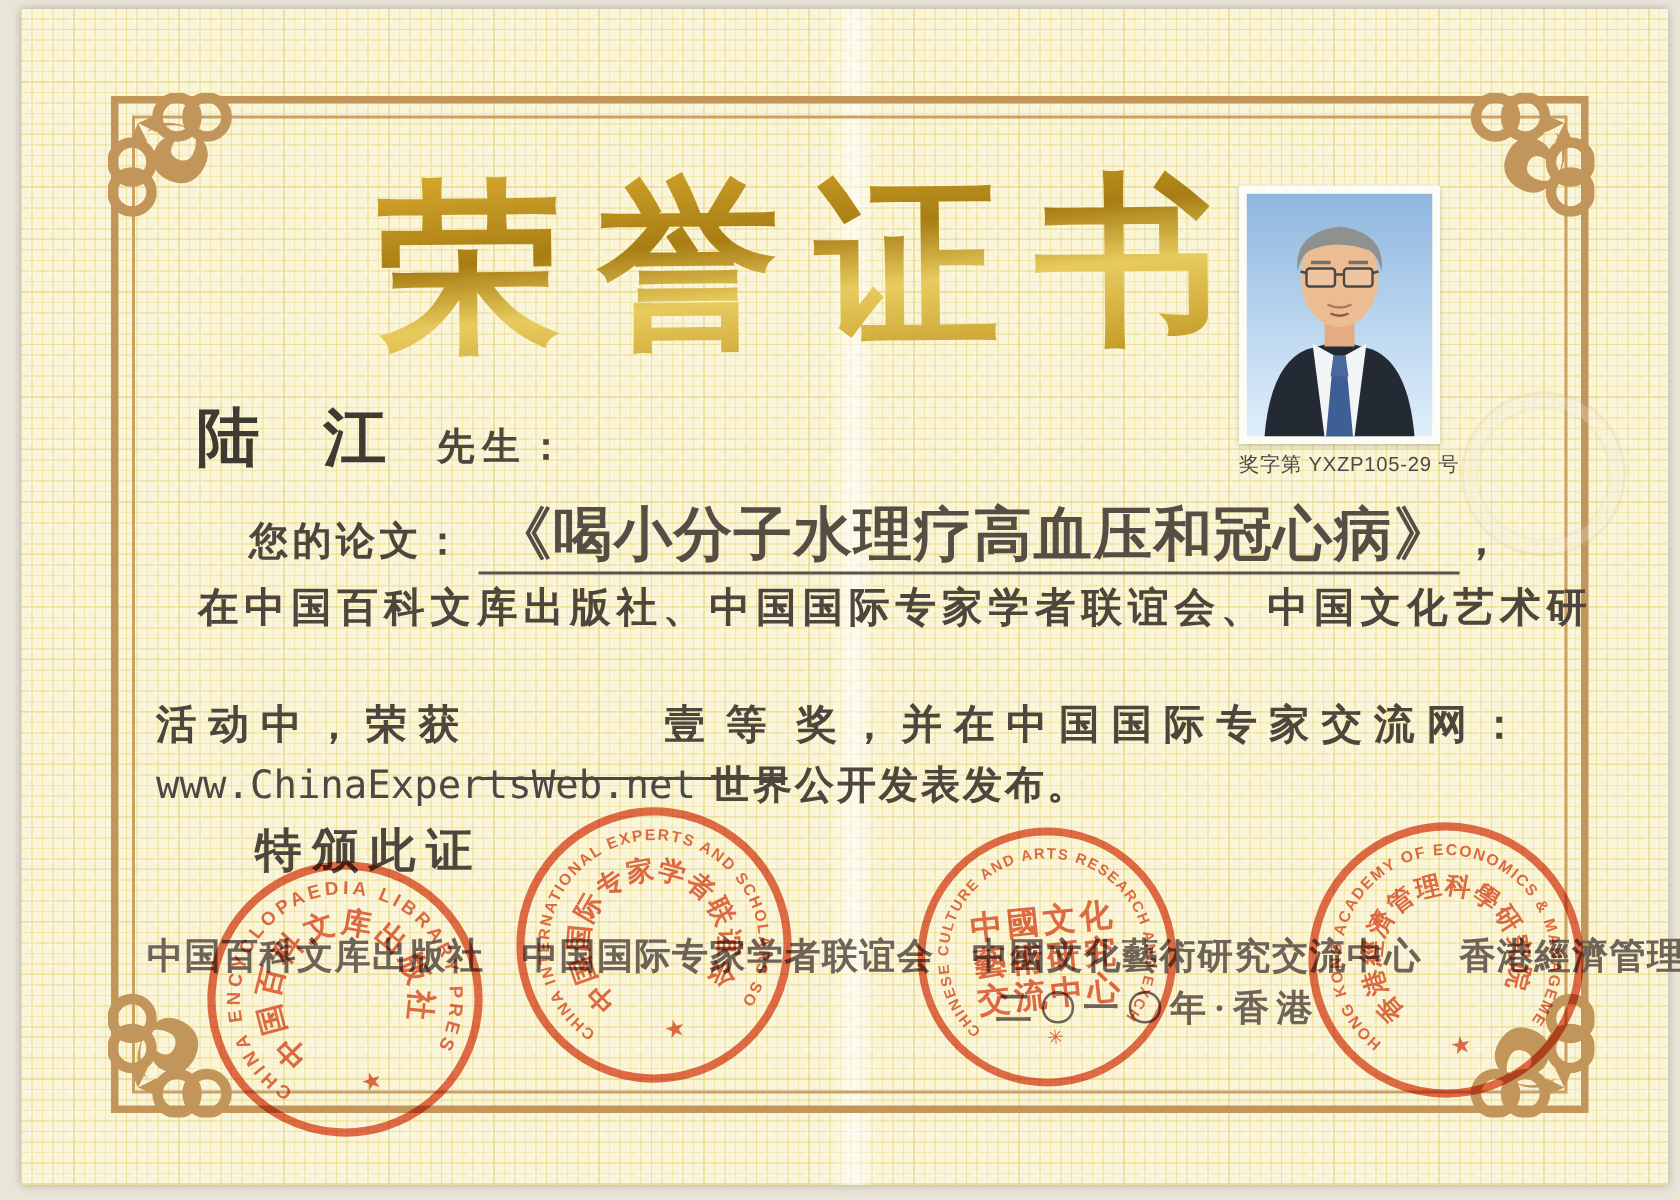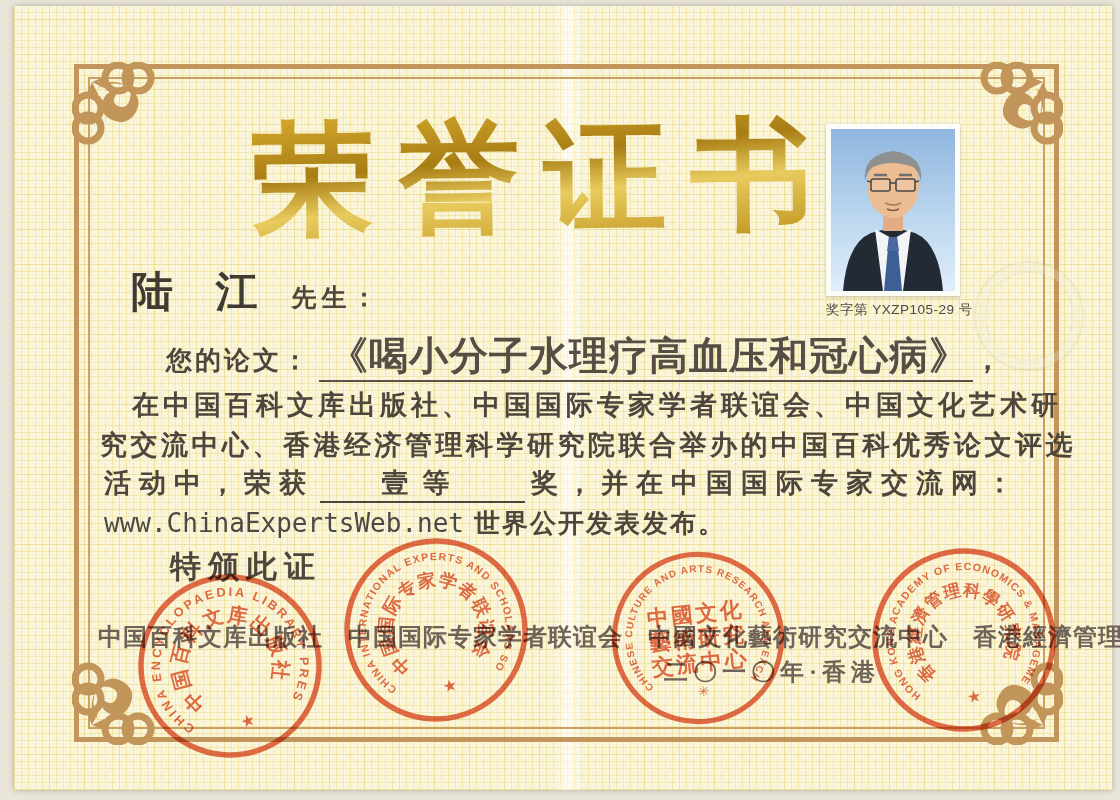--- a/index.html
+++ b/index.html
@@ -62,22 +62,22 @@
   .name{font-size:42px;font-weight:bold;letter-spacing:16px;color:#3f3a32;}
   .honorific{font-size:25px;font-weight:bold;letter-spacing:5px;margin-left:14px;}
   .paper-line{left:152px;top:323px;}
   .paper-label{font-size:26px;font-weight:bold;letter-spacing:3px;}
   .paper-title{font-size:39px;font-weight:600;letter-spacing:1px;color:#564e44;
     border-bottom:2px solid #5a5248;padding:0 4px 3px 10px;margin-left:8px;}
   .paper-comma{font-size:29px;font-weight:600;}
   .body1{left:118px;top:381px;font-size:27px;font-weight:600;letter-spacing:4px;}
   .body2{left:86px;top:421px;font-size:27px;font-weight:600;letter-spacing:3.5px;}
   .body3{left:90px;top:459px;font-size:27px;font-weight:600;letter-spacing:8px;}
-  .award{display:inline-block;min-width:205px;text-align:center;letter-spacing:14px;
-    border-bottom:2px solid #4e463c;padding-bottom:0;margin:0 6px;}
+  .award{display:inline-block;min-width:205px;text-align:right;letter-spacing:14px;
+    border-bottom:2px solid #4e463c;padding-bottom:17px;margin:0 6px;}
   .body4{left:90px;top:500px;}
   .url{font-family:"DejaVu Sans Mono","Liberation Mono",monospace;font-size:26px;color:#4c4844;}
   .publish{font-size:26px;font-weight:bold;letter-spacing:2px;margin-left:6px;}
   .issue{left:156px;top:540px;font-size:31px;font-weight:bold;letter-spacing:7px;}
   .issuers{left:84px;top:615px;width:960px;text-align:center;font-size:24px;font-weight:600;
     color:#6e6356;letter-spacing:1px;white-space:nowrap;}
   .dateplace{left:630px;top:650px;width:256px;text-align:center;font-size:24px;font-weight:600;
     color:#6e6356;letter-spacing:5px;}
 
   
@@ -184,21 +184,20 @@
   <p class="tx name-line">
     <span class="name">陆 江</span>
     <span class="honorific">先生：</span>
   </p>
 
   <p class="tx paper-line">
     <span class="paper-label">您的论文：</span><span class="paper-title">《喝小分子水理疗高血压和冠心病》</span><span class="paper-comma">，</span>
   </p>
 
   <p class="tx body1">在中国百科文库出版社、中国国际专家学者联谊会、中国文化艺术研</p>
-  <p class="tx body2">究交流中心、香港经济管理科学研究院联合举办的中国百科优秀论文评选</p>
 
   <p class="tx body3">
     <span>活动中，荣获</span><span class="award">壹等</span><span>奖，并在中国国际专家交流网：</span>
   </p>
 
   <p class="tx body4">
     <span class="url">www.ChinaExpertsWeb.net</span>
     <span class="publish">世界公开发表发布。</span>
   </p>
 

